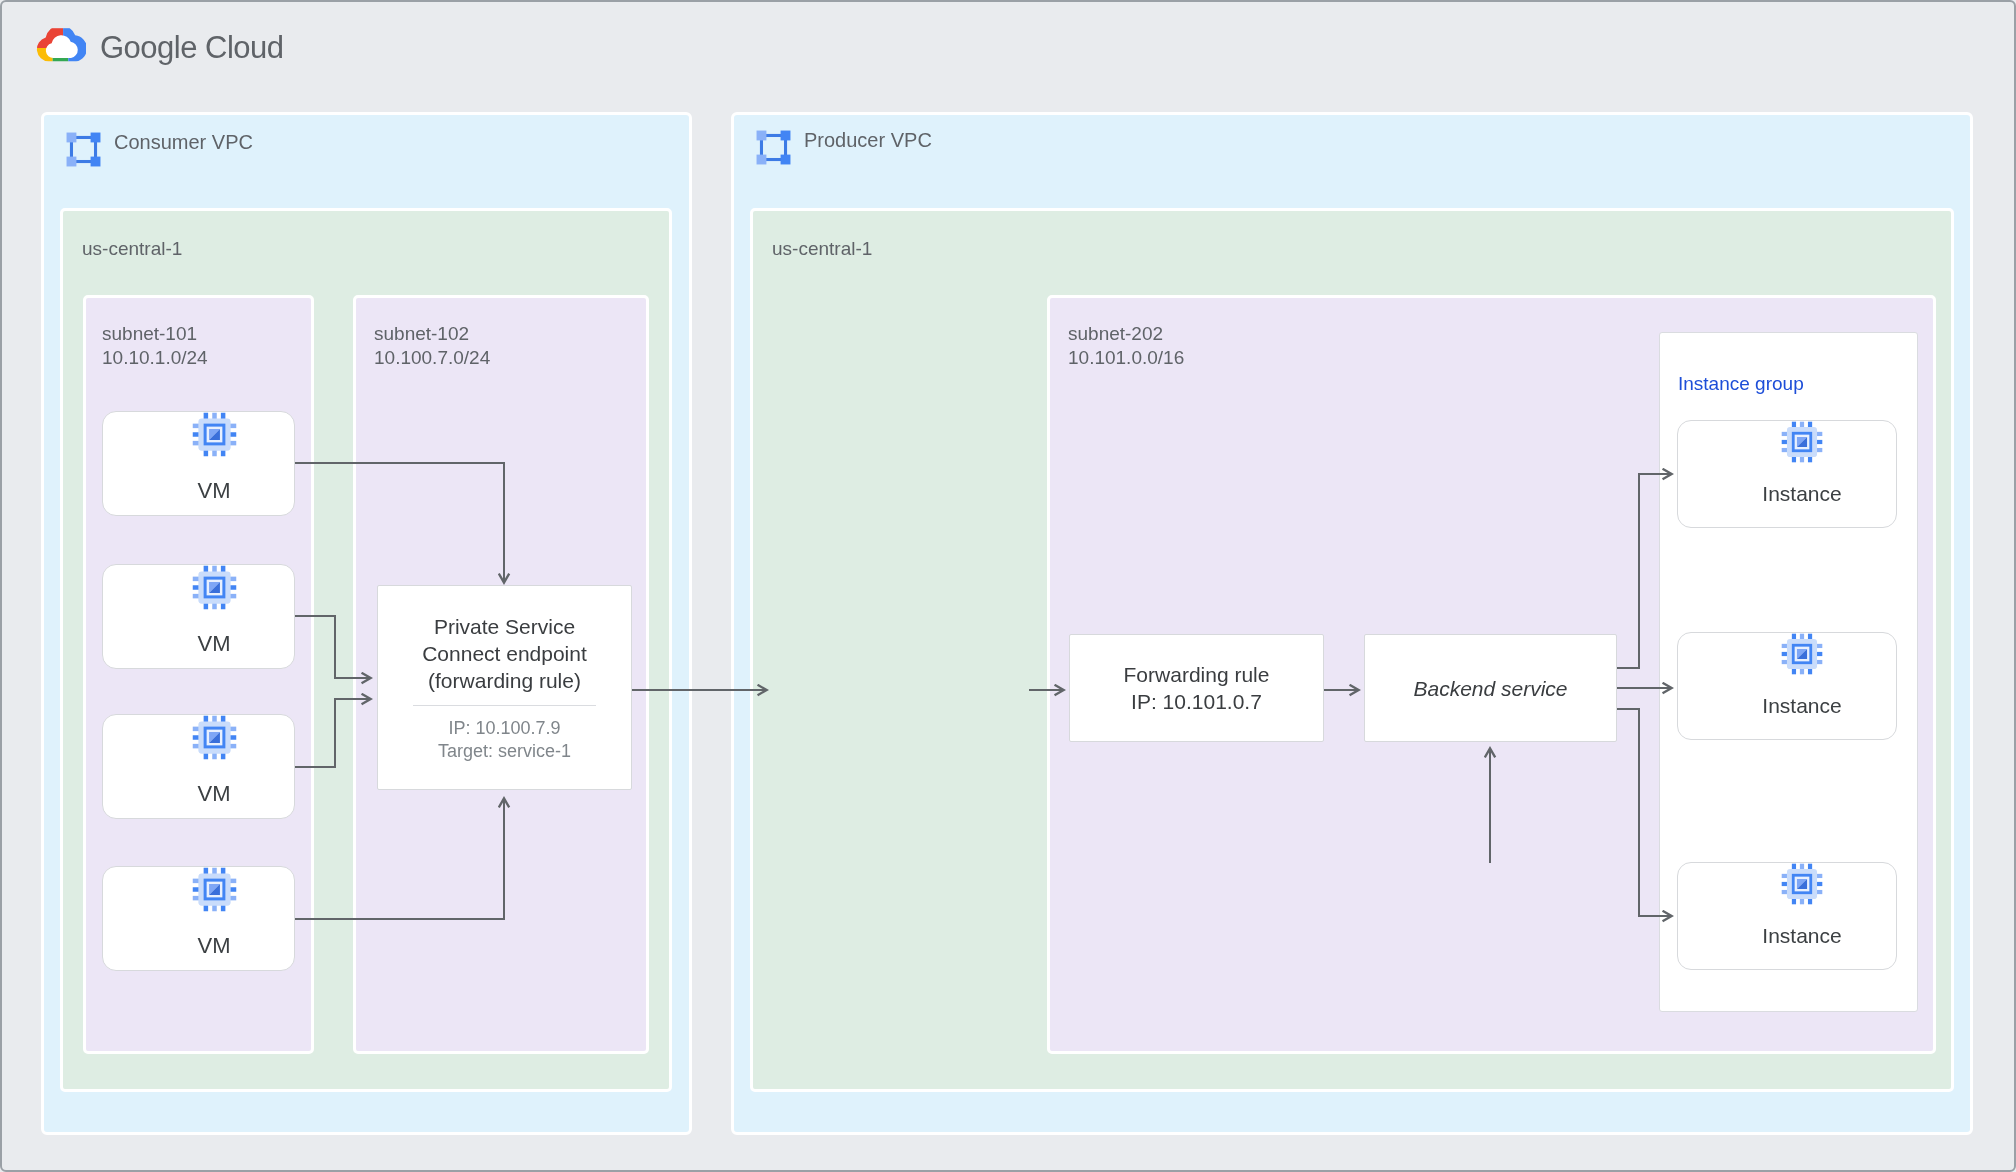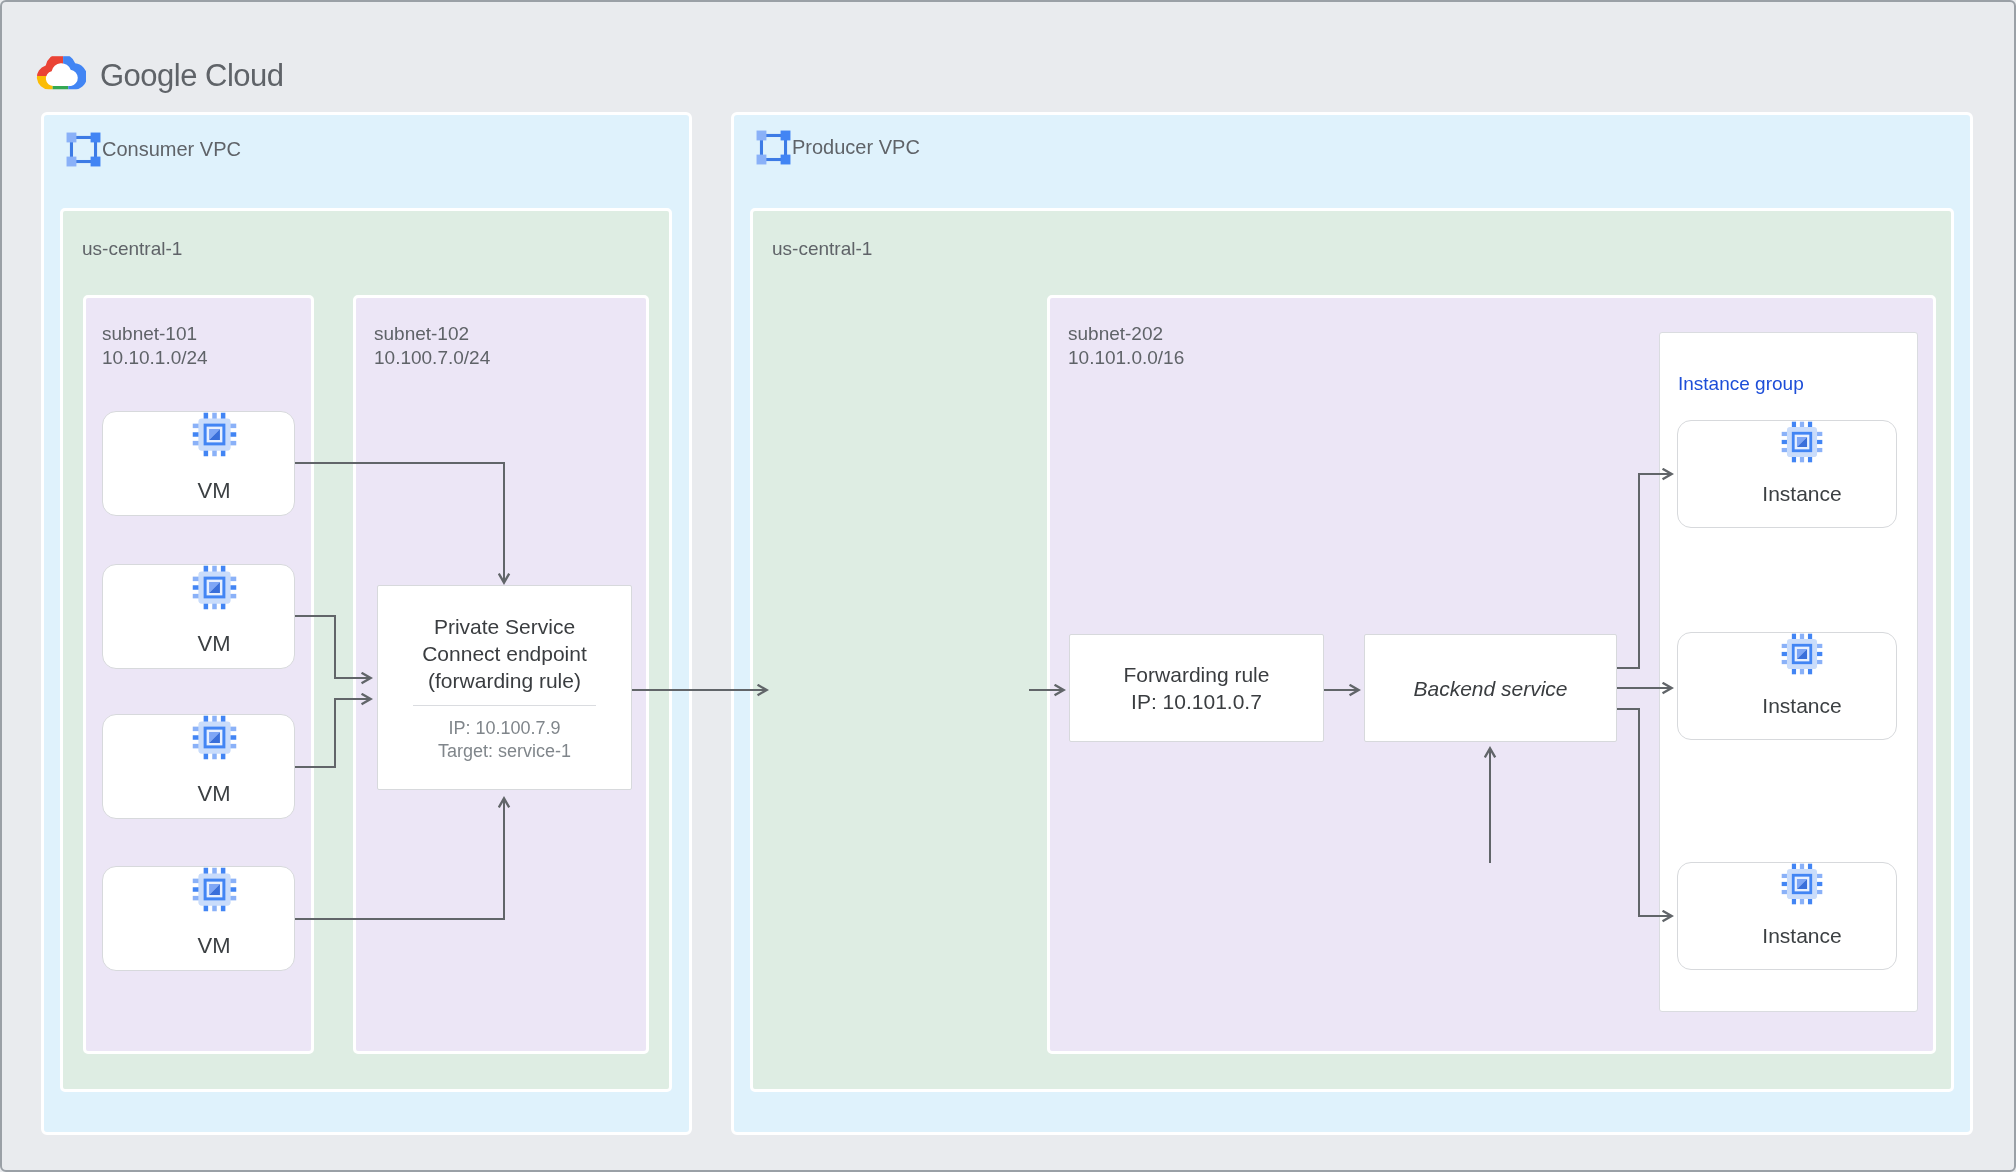--- a/index.html
+++ b/index.html
@@ -1,31 +1,31 @@
 <!DOCTYPE html>
 <html><head>
 <meta charset="utf-8">
 <style>
   html,body{margin:0;padding:0;background:#E9EBEE;}
   body{font-family:"Liberation Sans","DejaVu Sans",sans-serif;}
   #canvas{position:relative;width:2016px;height:1172px;background:#E9EBEE;
           border:2px solid #9AA0A6;border-radius:6px;box-sizing:border-box;overflow:hidden;}
 
   
-  .logo{position:absolute;left:34px;top:26px;display:flex;align-items:center;gap:14px;margin-top:28px;}
+  .logo{position:absolute;left:34px;top:26px;display:flex;align-items:center;gap:14px;}
   .logo-text{font-size:31px;color:#5F6368;letter-spacing:-0.5px;}
 
   
   .vpc{position:absolute;border:3px solid #fff;border-radius:6px;box-sizing:border-box;}
   .vpc.consumer,.vpc.producer{background:#DFF2FC;}
   .region{position:absolute;background:#DEEDE3;border:3px solid #fff;border-radius:5px;box-sizing:border-box;}
   .subnet{position:absolute;background:#ECE6F6;border:3px solid #fff;border-radius:5px;box-sizing:border-box;}
   .igroup{position:absolute;background:#fff;border:1px solid #DADCE0;border-radius:3px;box-sizing:border-box;}
 
-  .vpc-header{position:absolute;display:flex;align-items:center;}
+  .vpc-header{position:absolute;display:flex;align-items:flex-start;gap:12px;}
   .vpc-header .lbl{font-size:20px;color:#5F6368;}
   .zone-label{position:absolute;font-size:19px;color:#5F6368;}
   .subnet-label{position:absolute;font-size:19px;color:#5F6368;line-height:24px;}
   .igroup-label{position:absolute;font-size:19px;color:#1d4ed8;margin-top:16px;}
 
   
   .node{position:absolute;background:#fff;border:1px solid #D7D9DC;border-radius:2px;
         box-sizing:border-box;display:flex;}
   .node.iconbox{flex-direction:column;align-items:center;border-radius:14px;}
   .node.textbox{flex-direction:column;align-items:center;justify-content:center;text-align:center;}

